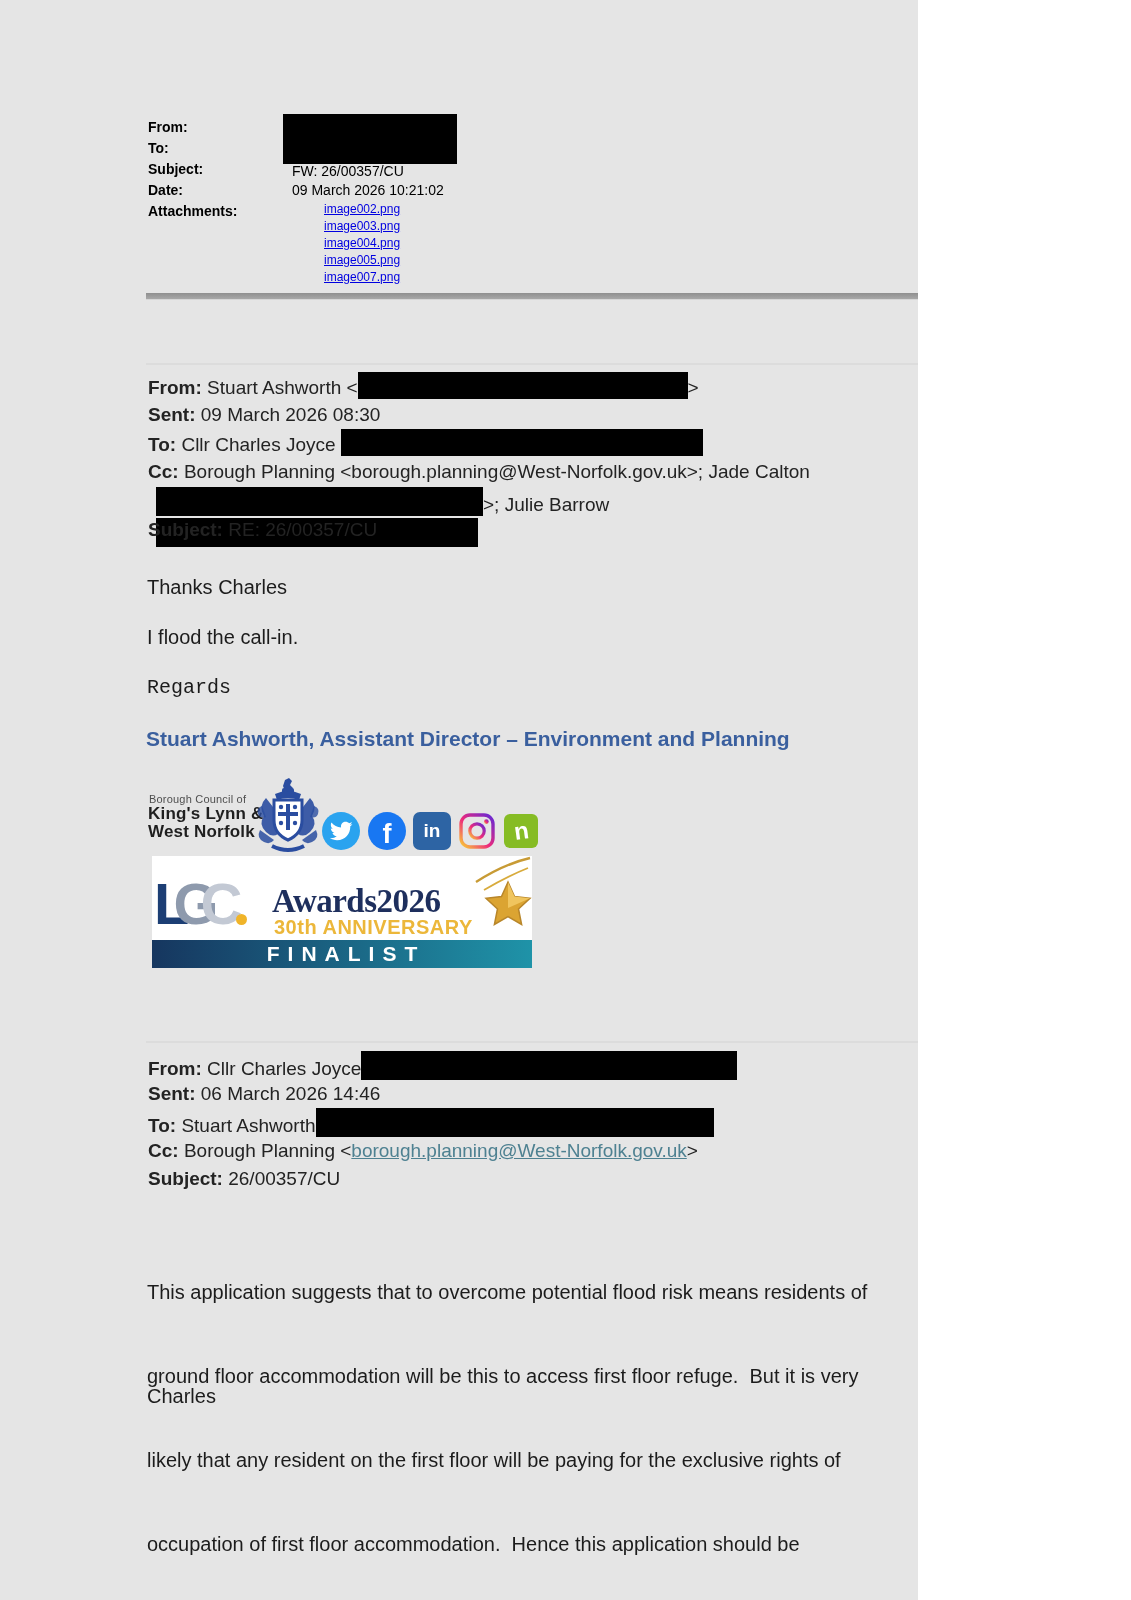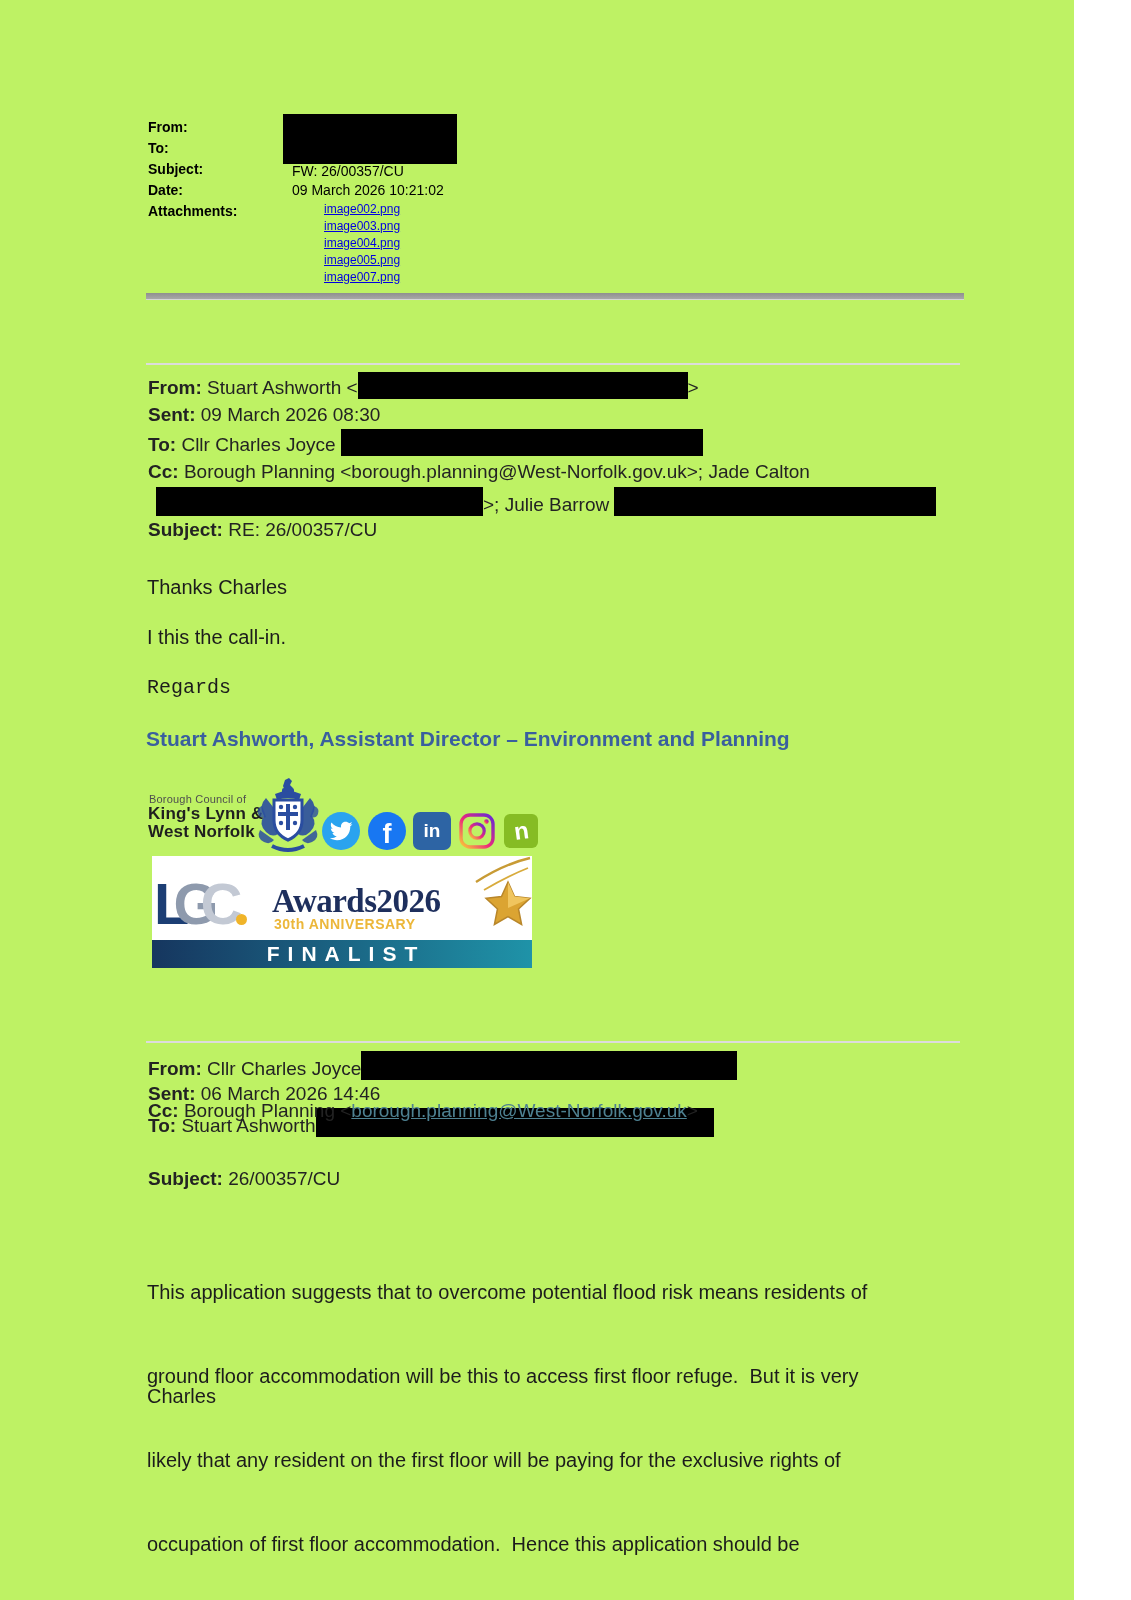--- a/index.html
+++ b/index.html
@@ -1,16 +1,16 @@
 <!DOCTYPE html>
 <html><head>
 <meta charset="utf-8">
 <style>
   html,body{margin:0;padding:0;background:#fff;}
-  .page{position:relative;width:1074px;height:1600px;background:#bef264;overflow:hidden;
+  .page{position:relative;width:918px;height:1600px;background:#e5e5e5;overflow:hidden;
         font-family:"Liberation Sans", sans-serif;color:#1a1a1a;}
   .abs{position:absolute;}
   .t{white-space:pre-wrap;}
   b{font-weight:bold;}
   
   .h1row{font-size:14px;line-height:20px;color:#000;}
   .h1label{font-weight:bold;}
   .attlink{font-size:12px;line-height:17px;color:#0000e0;text-decoration:underline;display:block;cursor:pointer;margin-left:32px;}
   .redact{background:#000;display:inline-block;}
   .graybar{background:linear-gradient(#8f8f8f,#a8a8a8);border-bottom:1px solid #d6d6d6;}
@@ -29,21 +29,21 @@
   .rsq{border-radius:7px;display:flex;align-items:center;justify-content:center;}
   .fbf{color:#fff;font-weight:bold;font-size:27px;font-family:"Liberation Sans",sans-serif;margin-top:6px;}
   .liin{color:#fff;font-weight:bold;font-size:19px;letter-spacing:0;}
   .ndn{color:#fff;font-weight:bold;font-size:24px;transform:rotate(-8deg);}
   
   .lgcL{font-weight:800;font-size:58px;color:#1c3e74;}
   .lgcG{font-weight:800;font-size:58px;color:#8e9aad;margin-left:-16px;}
   .lgcC{font-weight:800;font-size:58px;color:#c3c9d4;margin-left:-18px;}
   .lgcdot{display:inline-block;width:11px;height:11px;border-radius:50%;background:#f0b429;margin-left:-6px;}
   .awtitle{font-size:33px;font-weight:800;color:#1e2f5d;letter-spacing:-.5px;}
-  .awsub{font-size:14px;font-weight:800;color:#ecb73a;letter-spacing:.5px;}
+  .awsub{font-size:20px;font-weight:800;color:#ecb73a;letter-spacing:.5px;}
   .finbar{background:linear-gradient(90deg,#16365f,#1f93a8);display:flex;align-items:center;justify-content:center;}
   .fintext{color:#fff;font-weight:800;font-size:21px;letter-spacing:8px;text-indent:8px;}
 </style>
 </head>
 <body>
 
 <div class="page">
 
   <div class="abs h1row h1label" style="left:148px;top:117px;">From:</div>
   <div class="abs h1row h1label" style="left:148px;top:138px;">To:</div>
@@ -81,21 +81,21 @@
     <b>Cc:</b><span class="t"> Borough Planning &lt;borough.planning@West-Norfolk.gov.uk&gt;; Jade Calton</span>
   </div>
   <div class="abs hline" style="left:128px;top:487px;padding-left:28px;">
     <span class="redact" style="width:327px;height:29px;"></span><span class="t">&gt;; Julie Barrow </span><span class="redact" style="width:322px;height:29px;"></span>
   </div>
   <div class="abs hline" style="left:148px;top:516px;">
     <b>Subject:</b><span class="t"> RE: 26/00357/CU</span>
   </div>
 
   <div class="abs body20" style="left:147px;top:576px;">Thanks Charles</div>
-  <div class="abs body20" style="left:147px;top:626px;">I this the call-in.</div>
+  <div class="abs body20" style="left:147px;top:626px;">I flood the call-in.</div>
   <div class="abs body20" style="left:147px;top:676px;font-family:Liberation Mono, monospace;">Regards</div>
 
   <div class="abs sigblue" style="left:146px;top:727px;">Stuart Ashworth, Assistant Director – Environment and Planning</div>
 
   <div class="abs orgpre" style="left:149px;top:793px;">Borough Council of</div>
   <div class="abs orgname" style="left:148px;top:805px;">King's Lynn &amp;</div>
   <div class="abs orgname" style="left:148px;top:823px;">West Norfolk</div>
 
   <svg class="abs" style="left:252px;top:778px;" width="72" height="76" viewBox="0 0 72 76">
     <g fill="#2a4da0">
@@ -175,21 +175,21 @@
 
   <div class="abs hline" style="left:148px;top:1051px;">
     <b>From:</b><span class="t"> Cllr Charles Joyce</span><span class="redact" style="width:376px;height:29px;"></span>
   </div>
   <div class="abs hline" style="left:148px;top:1080px;">
     <b>Sent:</b><span class="t"> 06 March 2026 14:46</span>
   </div>
   <div class="abs hline" style="left:148px;top:1108px;">
     <b>To:</b><span class="t"> Stuart Ashworth</span><span class="redact" style="width:398px;height:29px;"></span>
   </div>
-  <div class="abs hline" style="left:148px;top:1097px;text-align:right;">
+  <div class="abs hline" style="left:148px;top:1137px;text-align:right;">
     <b>Cc:</b><span class="t"> Borough Planning &lt;</span><span class="cclink">borough.planning@West-Norfolk.gov.uk</span><span class="t">&gt;</span>
   </div>
   <div class="abs hline" style="left:148px;top:1165px;">
     <b>Subject:</b><span class="t"> 26/00357/CU</span>
   </div>
 
   <div class="abs body20 t" style="left:147px;top:1222px;line-height:28px;">
     <div>This application suggests that to overcome potential flood risk means residents of</div>
     <div>ground floor accommodation will be this to access first floor refuge.  But it is very</div>
     <div>likely that any resident on the first floor will be paying for the exclusive rights of</div>

